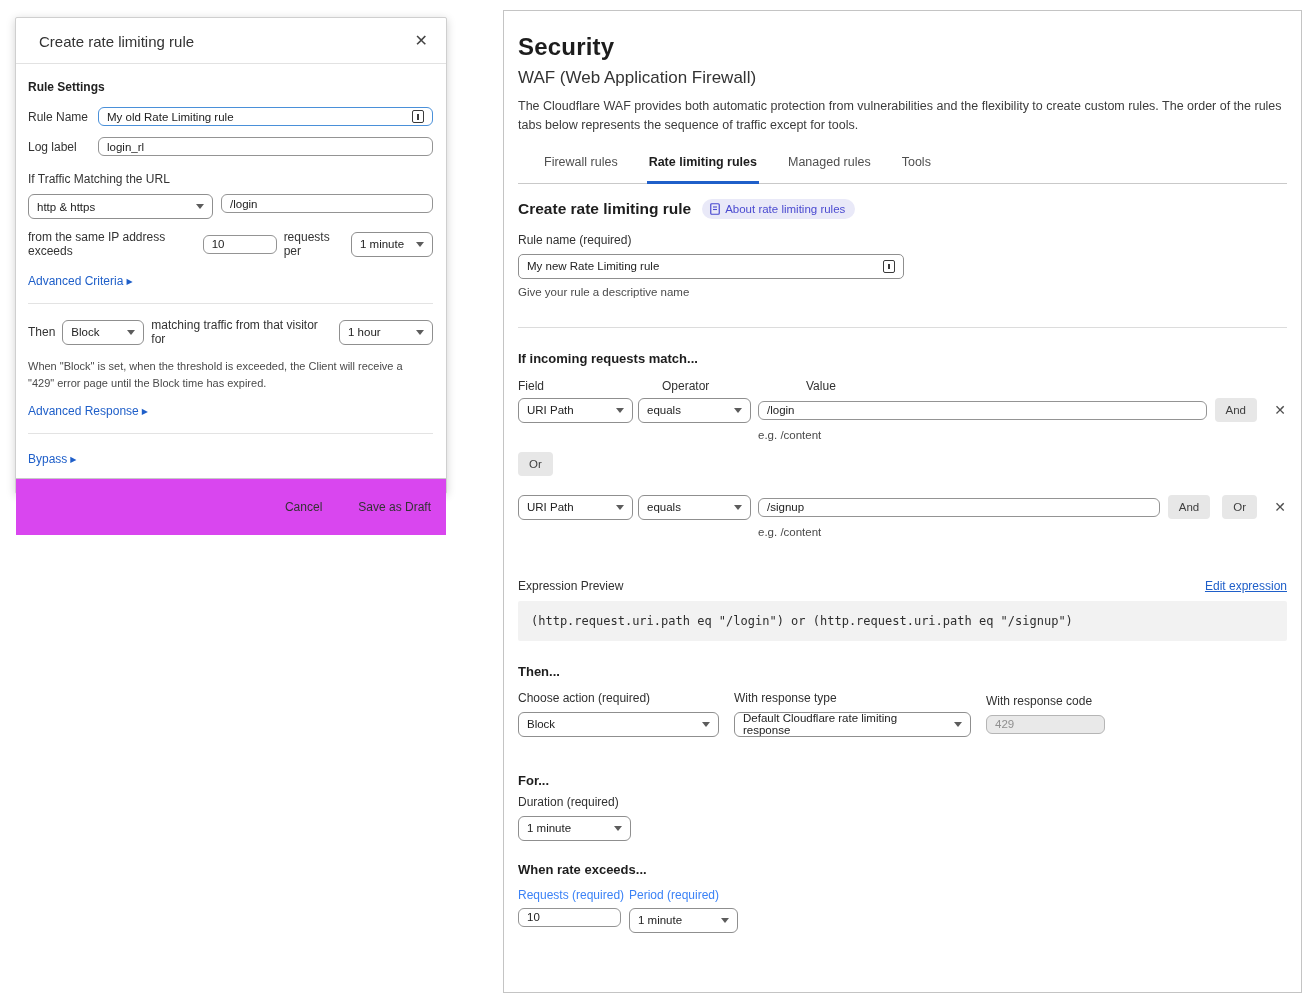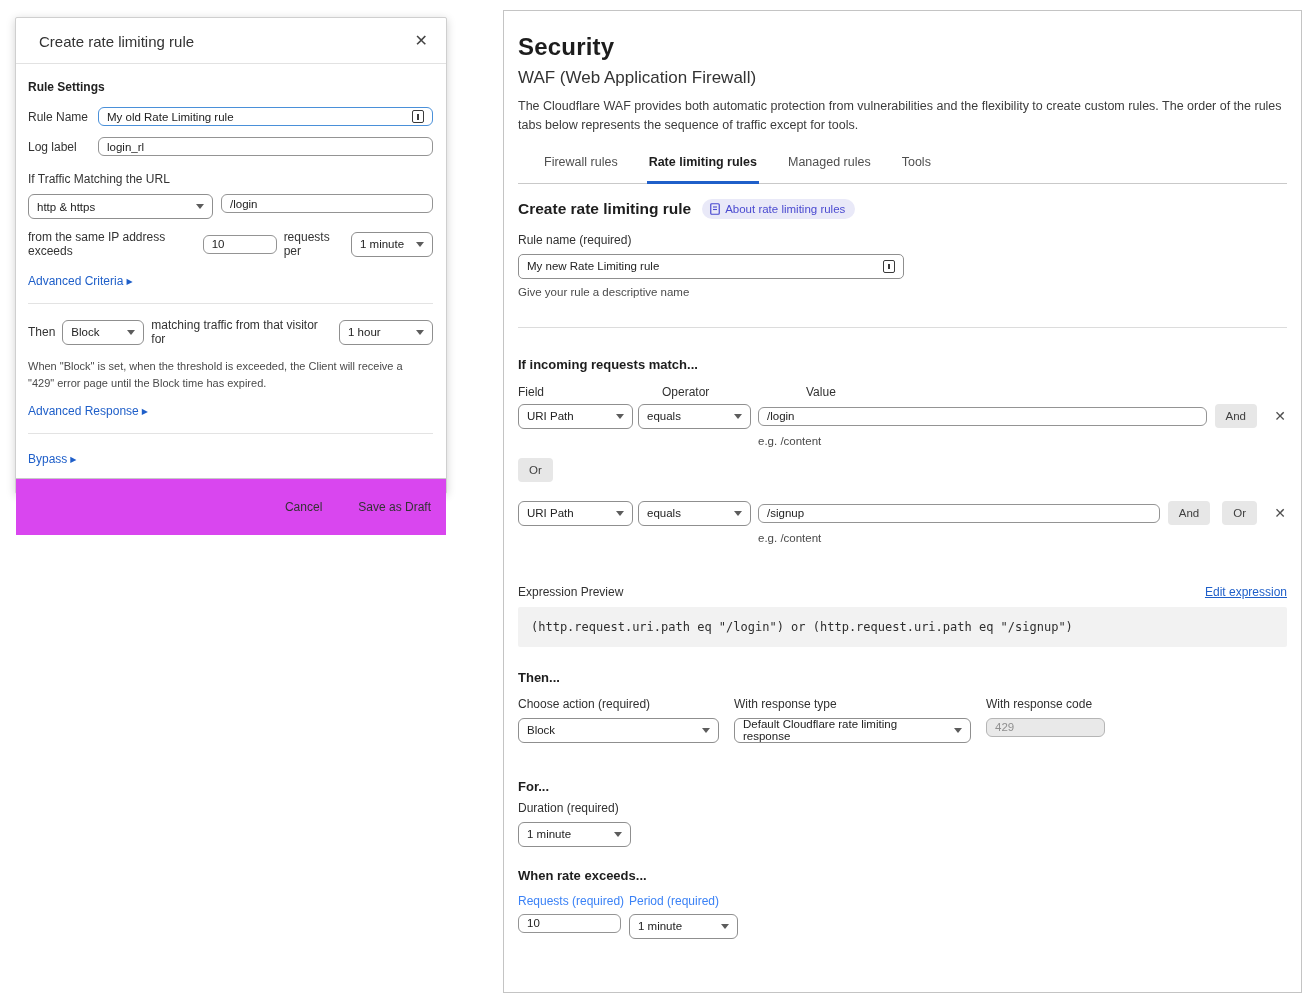--- a/index.html
+++ b/index.html
@@ -104,21 +104,21 @@
   .doc-icon{flex:none;display:block;}
   .fgroup{margin-top:14px;}
   .plabel{font-size:12px;color:#313131;margin-bottom:7px;}
   .pinput{
     border:1px solid #8f8f8f;border-radius:5px;height:25px;background:#fff;
     display:flex;align-items:center;padding:0 8px;font-size:11.5px;color:#222;width:386px;
   }
   .phelp{font-size:11.5px;color:#4a4a4a;margin-top:7px;}
   .divider{border:none;border-top:1px solid #dcdcdc;margin:29px 0 0;}
   .sec-h{font-size:13px;font-weight:700;color:#1d1d1d;}
-  .match-sec{margin-top:29px;}
+  .match-sec{margin-top:23px;}
   .match-labels{display:flex;font-size:12px;color:#313131;margin-top:13px;gap:24px;}
   .ml-field{width:120px;}
   .ml-op{width:120px;}
   .match-row{display:flex;align-items:center;margin-top:5px;}
   .m-field{width:115px;flex:none;margin-right:5px;}
   .m-op{width:113px;flex:none;margin-right:7px;}
   .m-value{flex:1;border-radius:6px;}
   .gray-btn{
     background:#e7e7e7;border:none;border-radius:4px;color:#3f3f3f;font-size:11.5px;
     padding:6px 11px;cursor:pointer;font-family:inherit;flex:none;
@@ -130,21 +130,21 @@
   .or-row{margin-top:11px;}
   .row-gap{margin-top:19px;}
   .expr-row{display:flex;align-items:flex-end;justify-content:space-between;margin-top:41px;}
   .expr-label{font-size:12px;color:#313131;}
   .edit-link{color:var(--link-blue);font-size:12px;text-decoration:underline;cursor:pointer;}
   .code-box{
     background:#f2f2f2;border-radius:2px;margin-top:8px;padding:13px 13px;
     font-family:"DejaVu Sans Mono","Liberation Mono",monospace;font-size:12px;color:#2e2e2e;
   }
   .then-sec{margin-top:23px;}
-  .then-grid{display:flex;gap:15px;margin-top:12px;}
+  .then-grid{display:flex;gap:15px;margin-top:12px;align-items:center;}
   .tcol .plabel{margin-bottom:7px;}
   .sel-action{width:201px;}
   .sel-rtype{width:237px;}
   .inp-code{
     width:119px;background:#e9e9e9;border:1px solid #b5b5b5;color:#8f8f8f;
   }
   .for-sec{margin-top:36px;}
   .sel-113{width:113px;}
   .sel-109{width:109px;}
   .rate-sec{margin-top:21px;}

